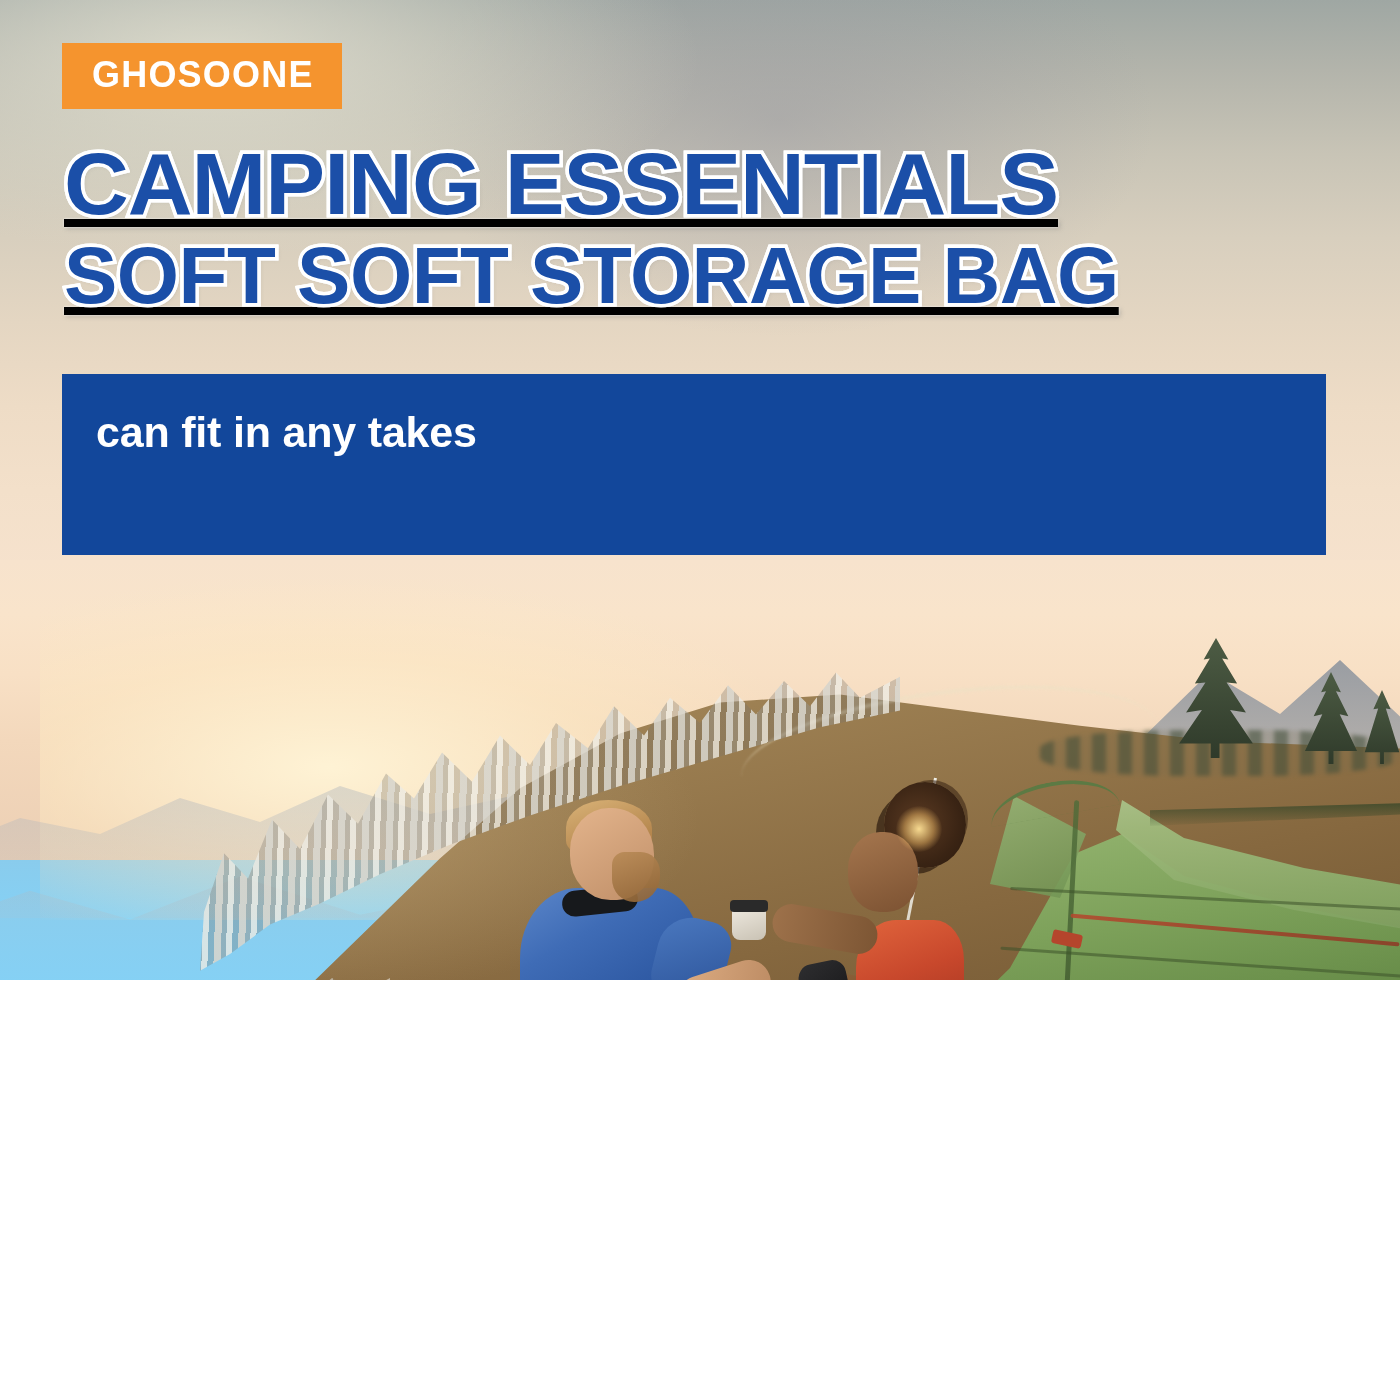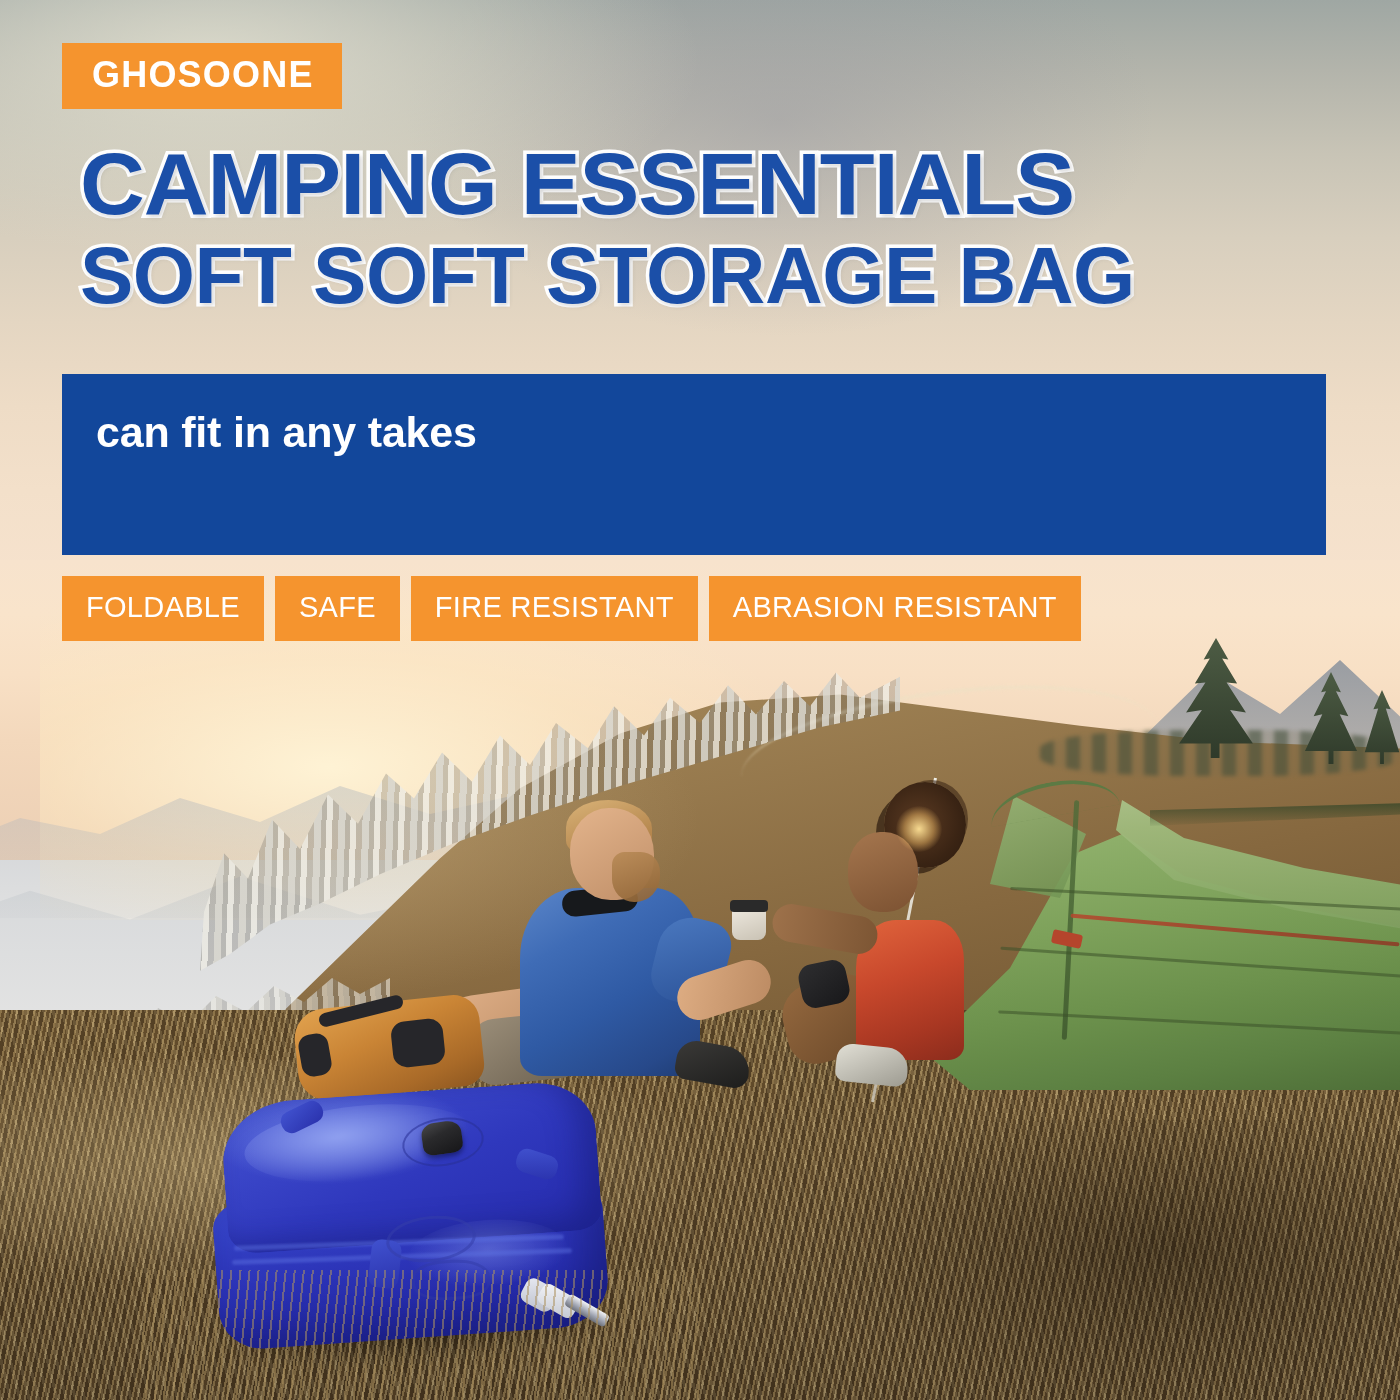--- a/index.html
+++ b/index.html
@@ -6,23 +6,23 @@
     margin: 0;
     padding: 0;
     background: #ffffff;
   }
   body {
     font-family: "Liberation Sans", sans-serif;
   }
   #poster {
     position: relative;
     width: 1400px;
-    height: 1400px;
+    height: 980px;
     overflow: hidden;
-    background: #e5e5e5;
+    background: #7dd3fc;
   }
 
   
   .photo {
     position: absolute;
     inset: 0;
     overflow: hidden;
   }
   
   .sky-top {
@@ -477,22 +477,23 @@
     position: absolute; left: 62px; top: 43px;
     background: #F5942E;
     padding: 14px 28px 16px 30px;
     color: #ffffff;
     font-size: 36px;
     font-weight: bold;
     letter-spacing: 1.2px;
     line-height: 1;
   }
   .headline {
-    position: absolute; left: 80px; top: 142px;
+    position: absolute; left: 64px; top: 142px;
     width: 1280px;
+    text-decoration: underline;
   }
   .headline .l1, .headline .l2 {
     margin: 0;
     color: #1B4FA8;
     font-family: "Liberation Sans", sans-serif;
     font-weight: bold;
     line-height: .95;
     white-space: nowrap;
     -webkit-text-stroke: 7px #ffffff;
     paint-order: stroke fill;
@@ -638,20 +639,14 @@
 
   <div class="headline">
     <div class="l1">CAMPING ESSENTIALS</div>
     <div class="l2">SOFT SOFT STORAGE BAG</div>
   </div>
 
   <div class="desc-banner">
     <p>can fit in any takes</p>
   </div>
 
-  <div class="tags">
-    <div class="tag">FOLDABLE</div>
-    <div class="tag">SAFE</div>
-    <div class="tag">FIRE RESISTANT</div>
-    <div class="tag">ABRASION RESISTANT</div>
-  </div>
 
 </div>
 
 </body></html>

